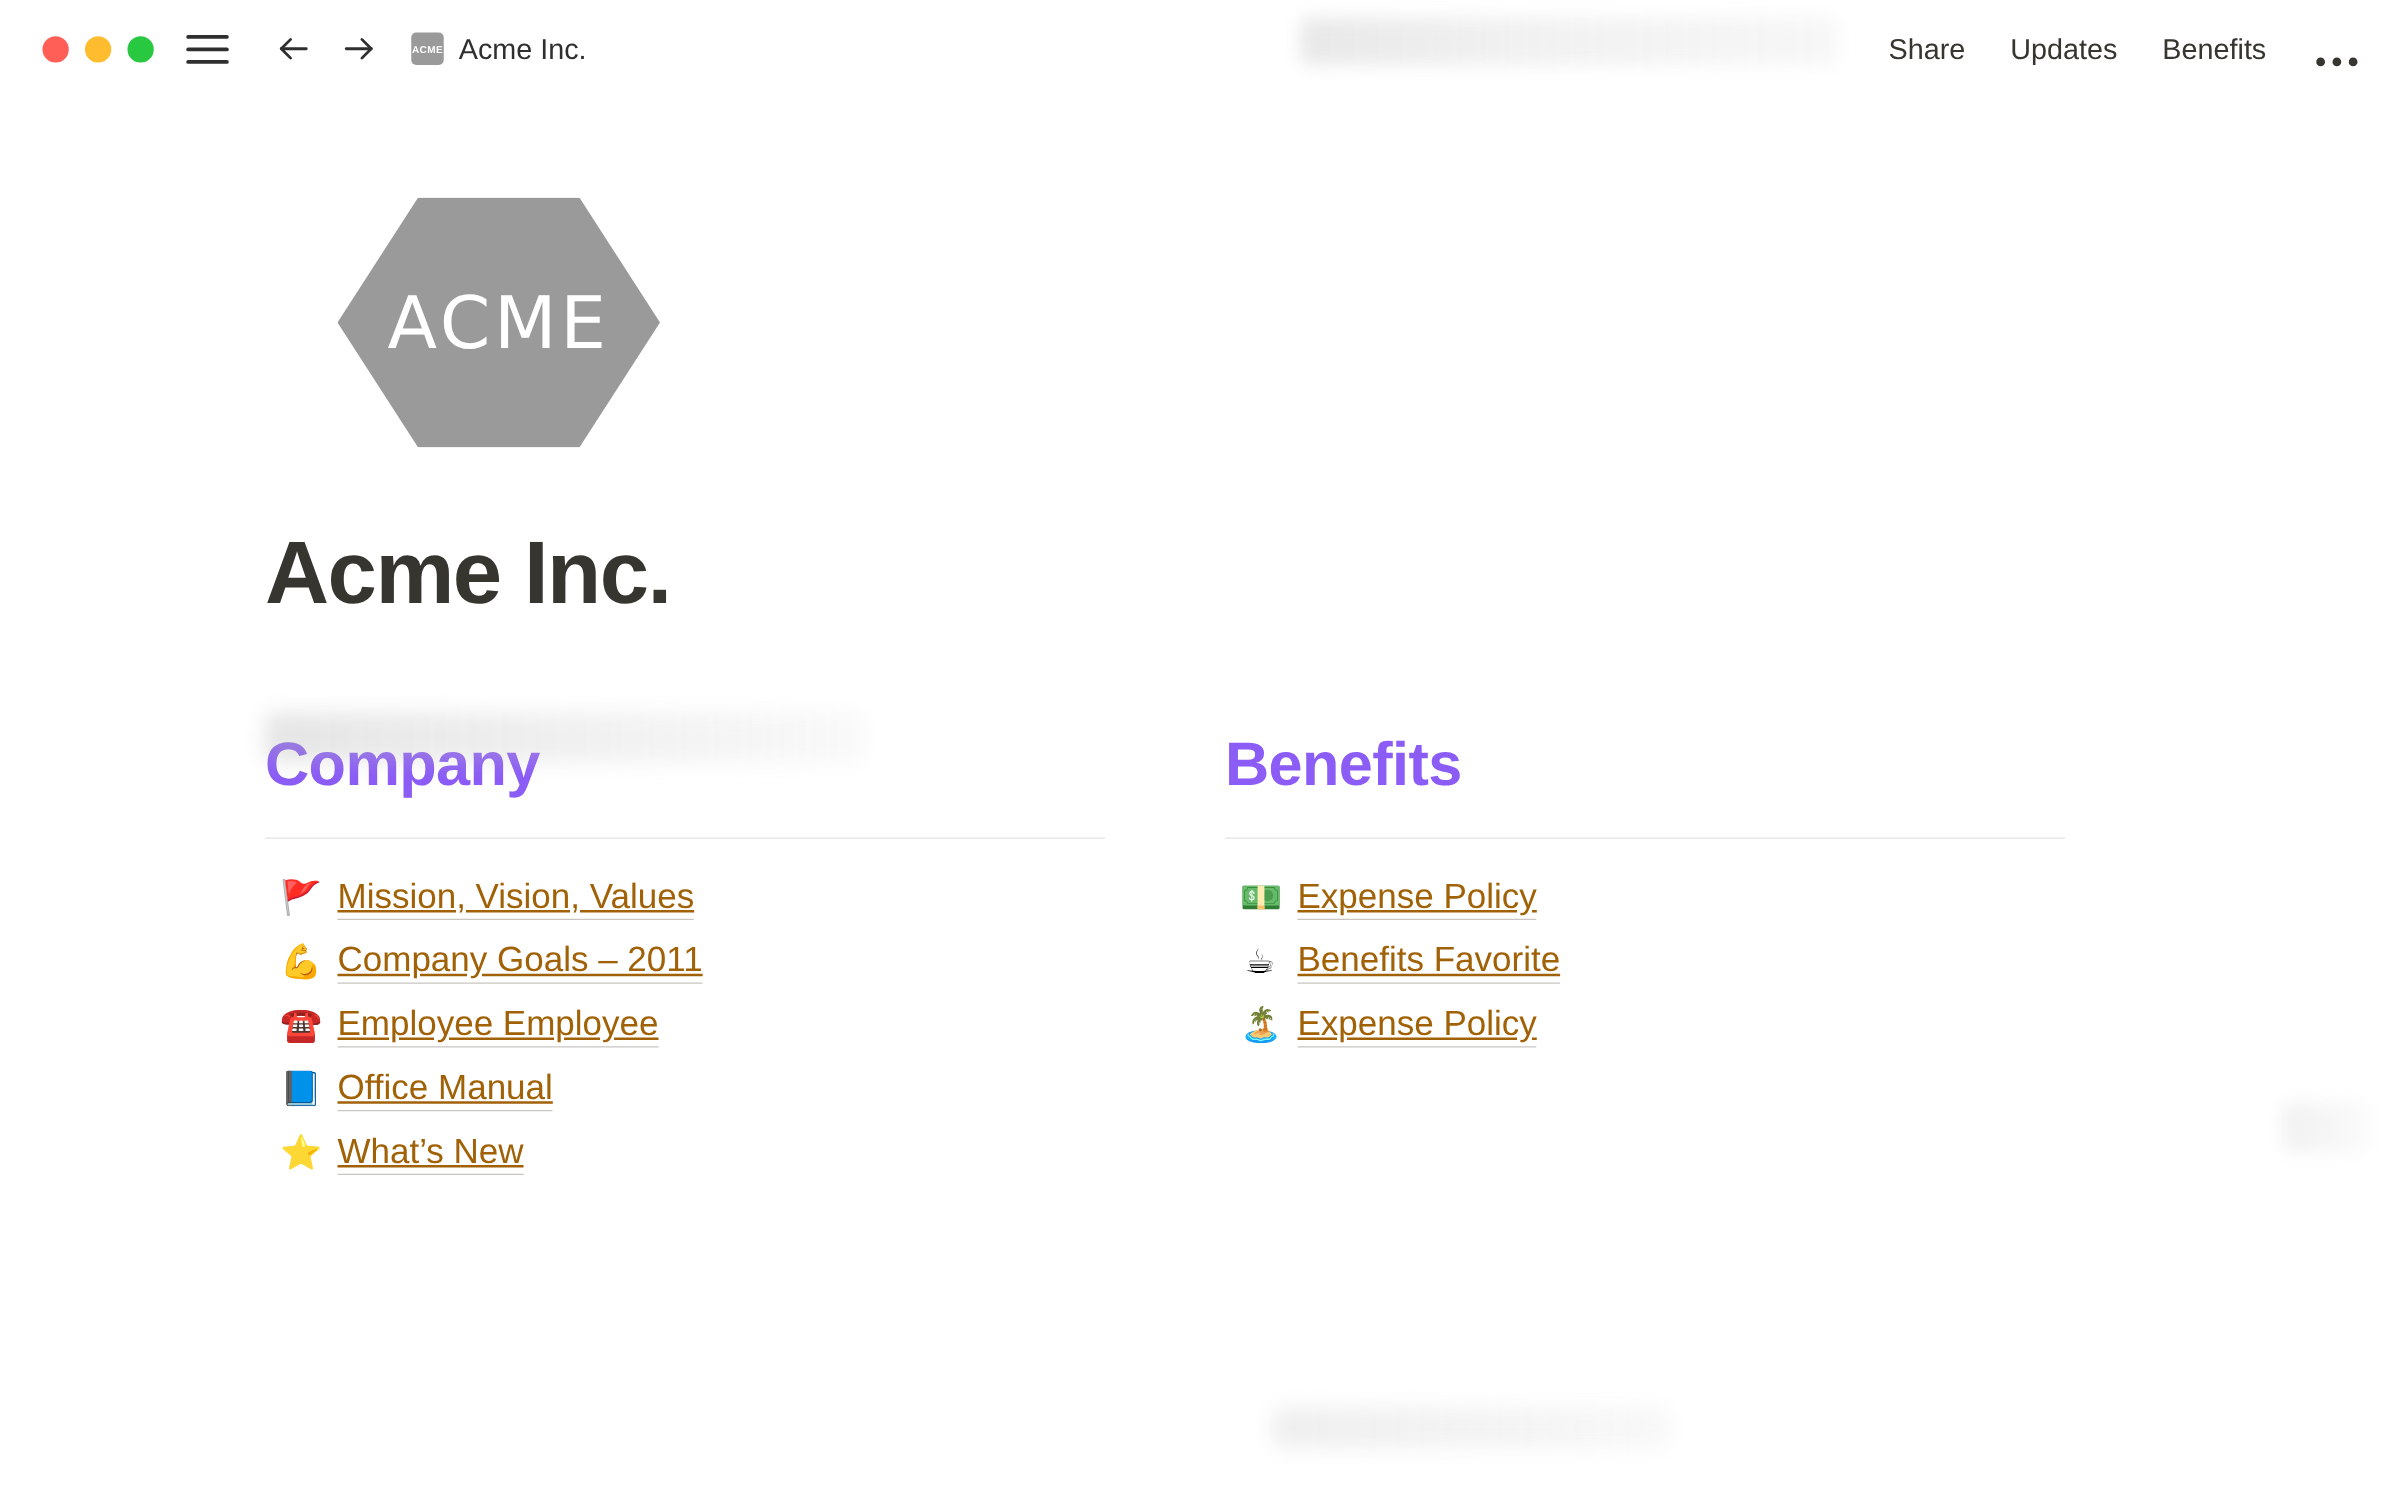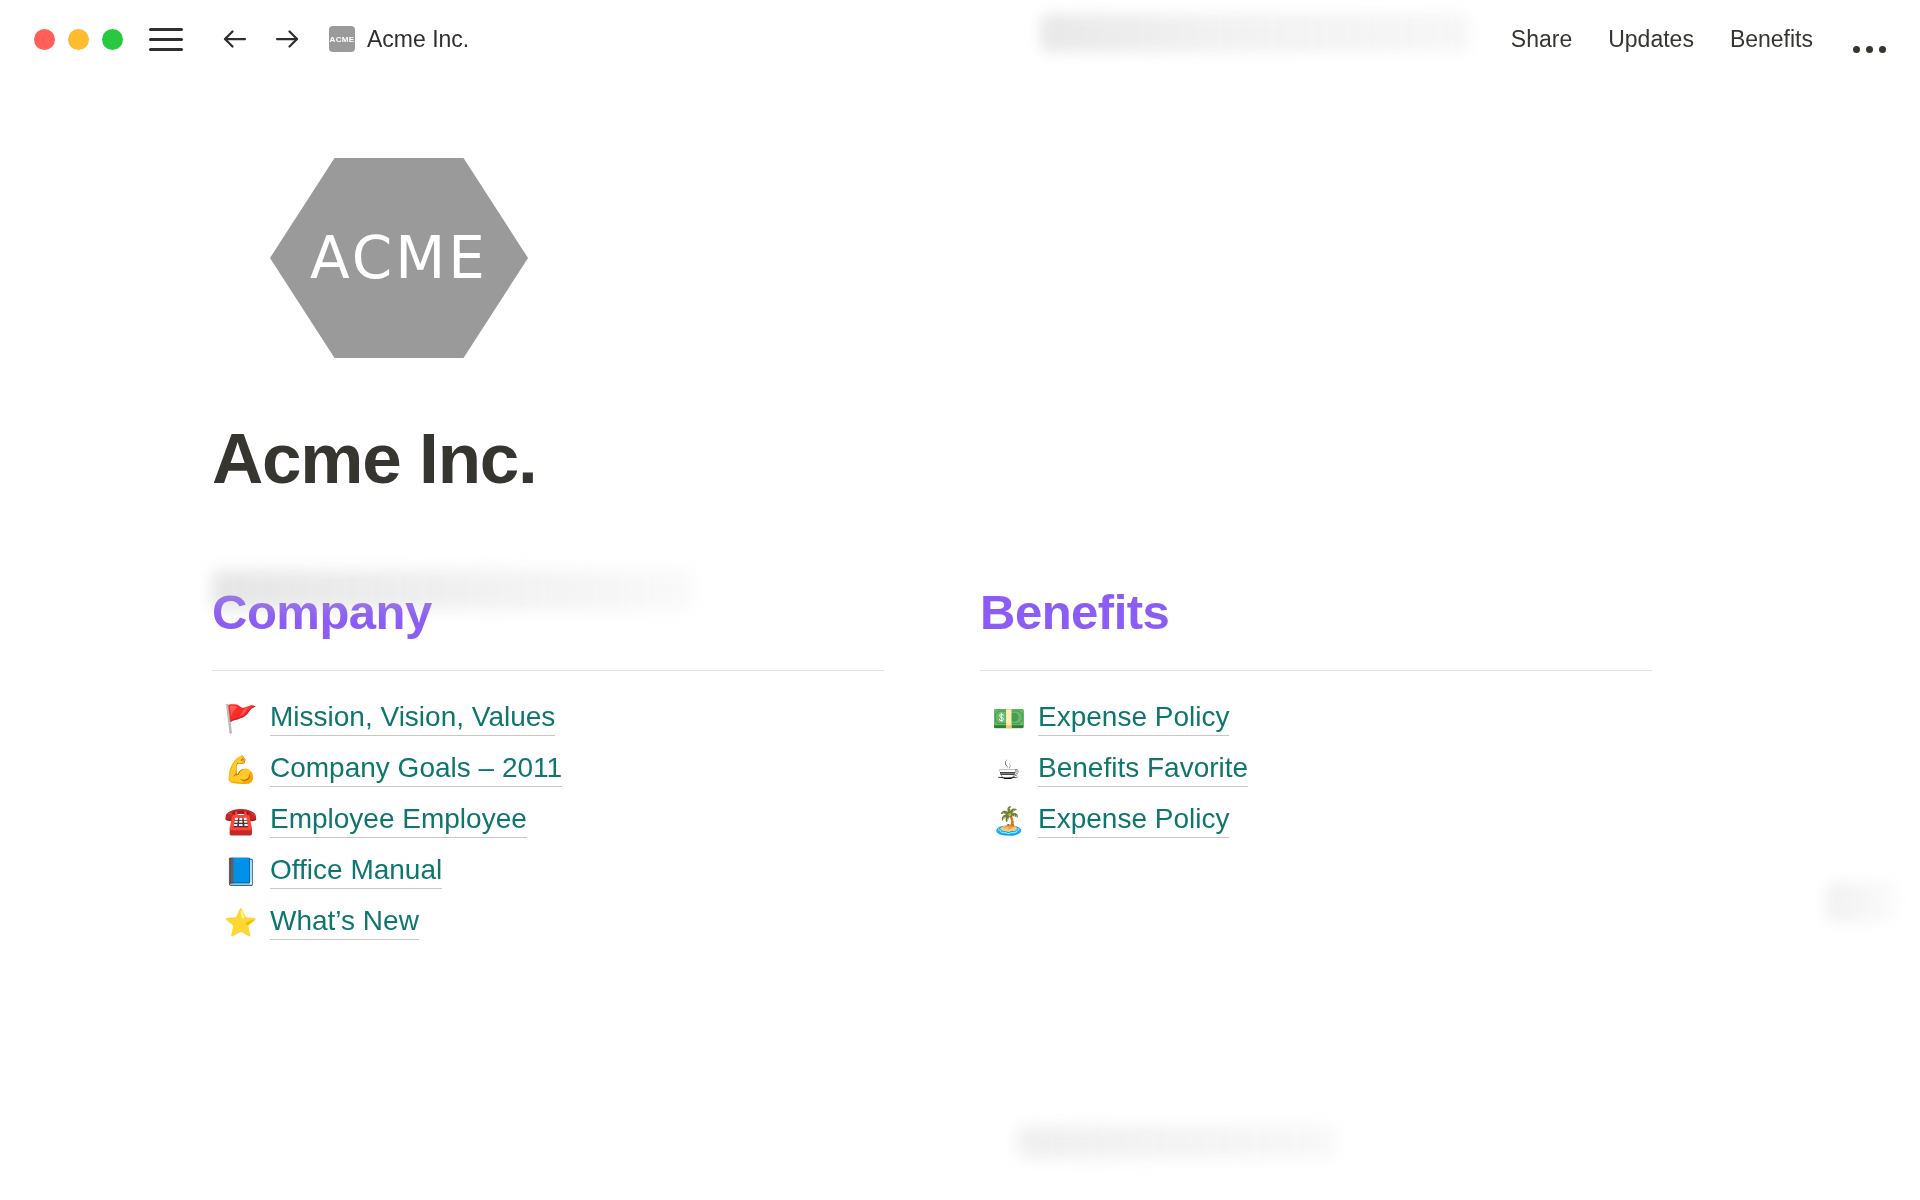--- a/index.html
+++ b/index.html
@@ -216,23 +216,24 @@
   }
   .link-row .emoji {
     font-size: 27px;
     line-height: 1;
     width: 32px;
     text-align: center;
     font-family: "DejaVu Sans", sans-serif;
   }
   .link-row .label {
     font-size: 28px;
-    color: #0f766e;
+    color: #a16207;
     border-bottom: 1px solid #c9c6c1;
     padding-bottom: 2px;
+    text-decoration: underline;
   }
 
   .ghost-low {
     position: absolute;
     left: 1018px;
     top: 968px;
     width: 318px;
     height: 32px;
     background: linear-gradient(90deg, rgba(195,195,195,.28), rgba(215,215,215,.18));
     filter: blur(8px);

